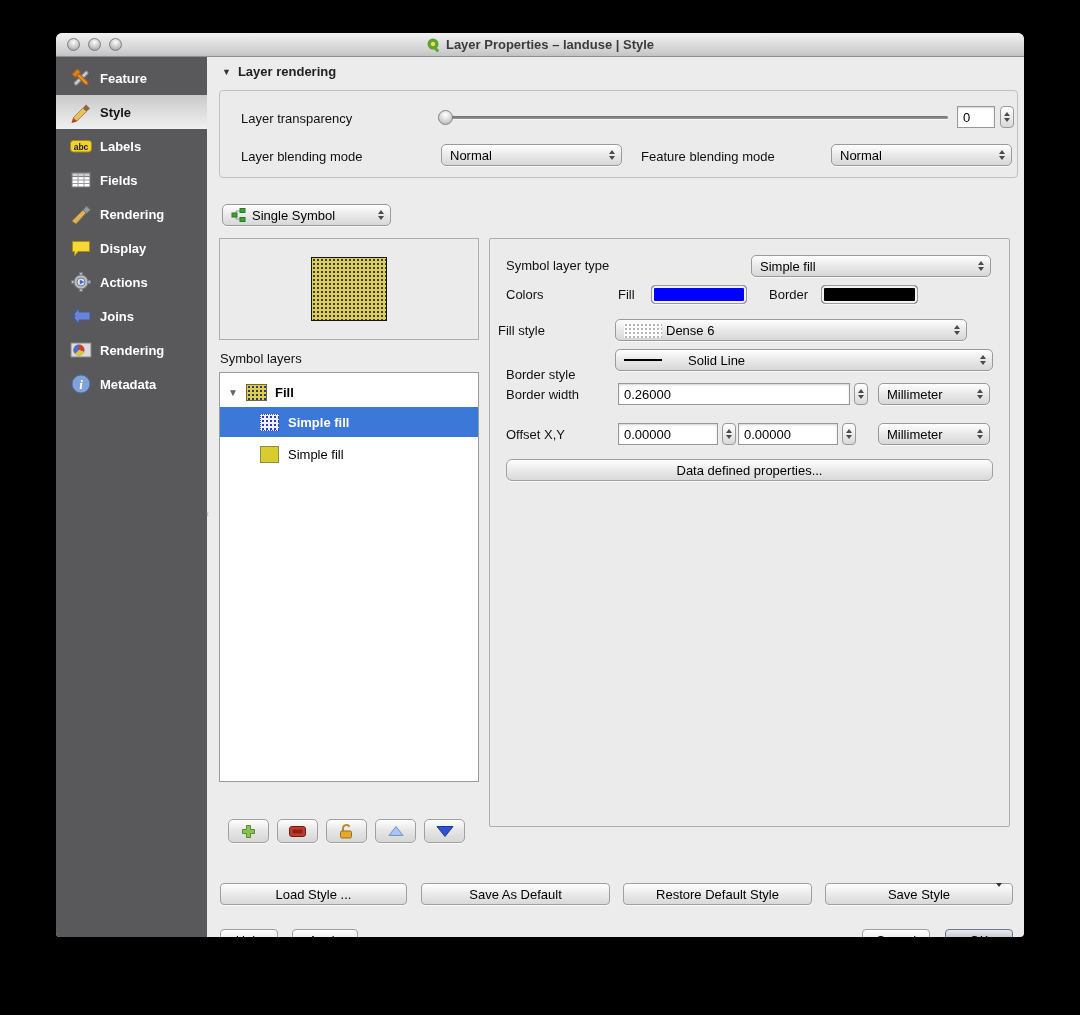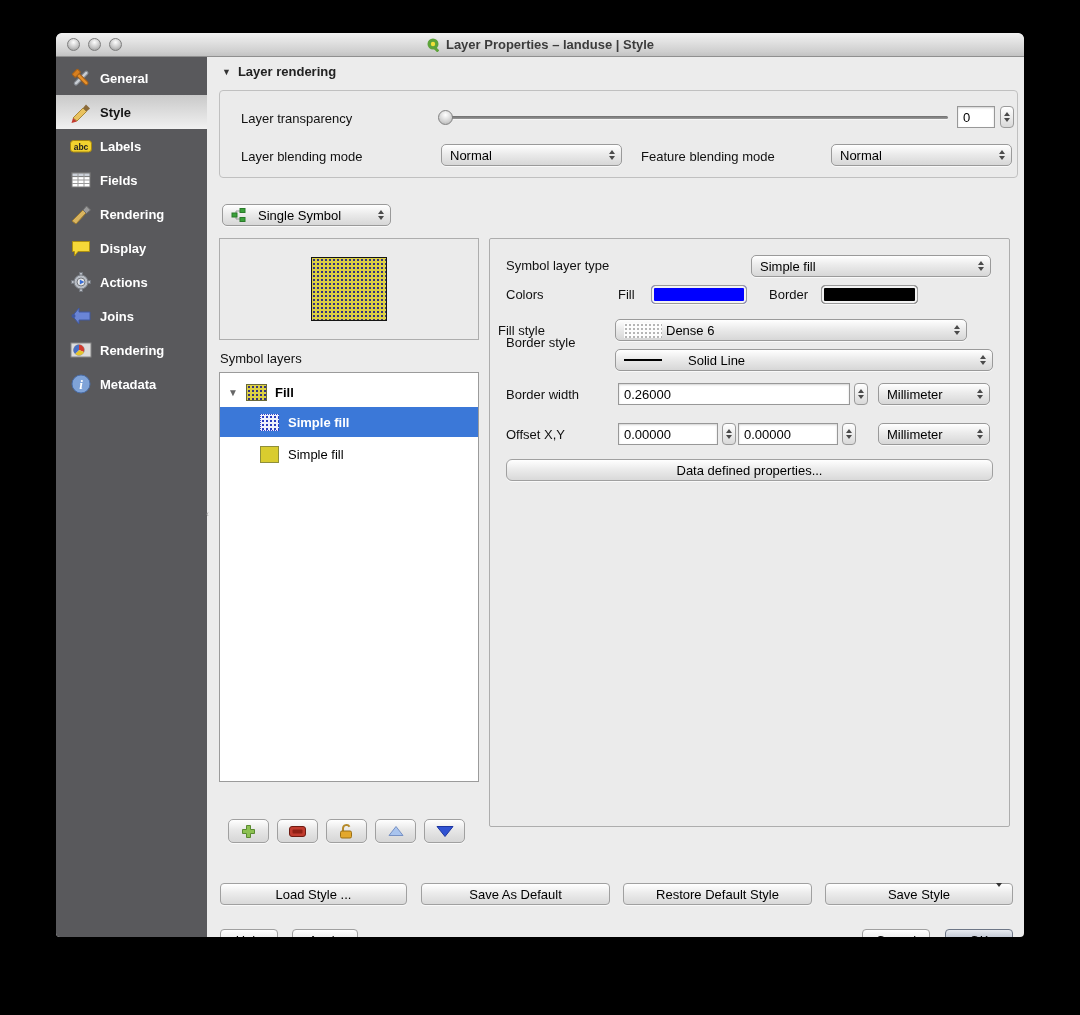--- a/index.html
+++ b/index.html
@@ -109,21 +109,21 @@
         <svg width="22" height="22">
             <g transform="rotate(45 11 11)">
               <rect x="9.5" y="2" width="3.4" height="18" rx="1.6" fill="#c8cdd4" stroke="#82878e"></rect>
             </g>
             <g transform="rotate(-45 11 11)">
               <rect x="9.5" y="3" width="3.4" height="17" rx="1.6" fill="#e8912a" stroke="#a3601a"></rect>
               <rect x="7.3" y="2" width="7.6" height="4.6" rx="1" fill="#d87f1f" stroke="#a3601a"></rect>
             </g>
           </svg>
       </span>
-      <span>General</span>
+      <span>Feature</span>
     </div>
     <div class="side-item selected">
       <span class="side-icon">
         <svg width="22" height="22">
             <path d="M3 17 L13 7 l3.5 3.5 L7 20 Z" fill="#e9c25f" stroke="#a8883a"></path>
             <path d="M13 7 l3-3.5 4 4-3.5 3z" fill="#8a6a3a"></path>
             <path d="M3 17 l-1.5 5 5.5-1.5z" fill="#c23b2e"></path>
           </svg>
       </span>
       <span>Style</span>
@@ -243,21 +243,21 @@
       <div class="lbl" style="left:421px;top:58px;">Feature blending mode</div>
       <div class="combo" style="left:611px;top:53px;width:181px;">
         <span>Normal</span>
         <span class="arrows">
             <span class="tri-u"></span>
             <span class="tri-d"></span>
           </span>
       </div>
     </div>
 
-    <div class="combo" style="left:15px;top:147px;width:169px;gap:12px;">
+    <div class="combo" style="left:15px;top:147px;width:169px;gap:6px;">
       <svg width="15" height="16">
           <path d="M5 4 h4 M5 12 h4 M5 4 v8" stroke="#9a9a9a" fill="none"></path>
           <rect x="1" y="6" width="5" height="4" fill="#3aa13a" stroke="#2a7a2a"></rect>
           <rect x="9" y="1.5" width="5" height="4" fill="#3aa13a" stroke="#2a7a2a"></rect>
           <rect x="9" y="10.5" width="5" height="4" fill="#3aa13a" stroke="#2a7a2a"></rect>
         </svg>
       <span>Single Symbol</span>
       <span class="arrows">
           <span class="tri-u"></span>
           <span class="tri-d"></span>
@@ -333,21 +333,21 @@
       <div class="lbl" style="left:8px;top:84px;">Fill style</div>
       <div class="combo" style="left:125px;top:80px;width:352px;gap:4px;">
         <span class="sw dots-gray" style="width:38px;height:15px;"></span>
         <span>Dense 6</span>
         <span class="arrows">
             <span class="tri-u"></span>
             <span class="tri-d"></span>
           </span>
       </div>
 
-      <div class="lbl" style="left:16px;top:96px;text-align:right;">Border style</div>
+      <div class="lbl" style="left:16px;top:128px;text-align:right;">Border style</div>
       <div class="combo" style="left:125px;top:110px;width:378px;gap:26px;">
         <span style="width:38px;height:2px;background:#000;display:inline-block;"></span>
         <span>Solid Line</span>
         <span class="arrows">
             <span class="tri-u"></span>
             <span class="tri-d"></span>
           </span>
       </div>
 
       <div class="lbl" style="left:16px;top:148px;">Border width</div>

